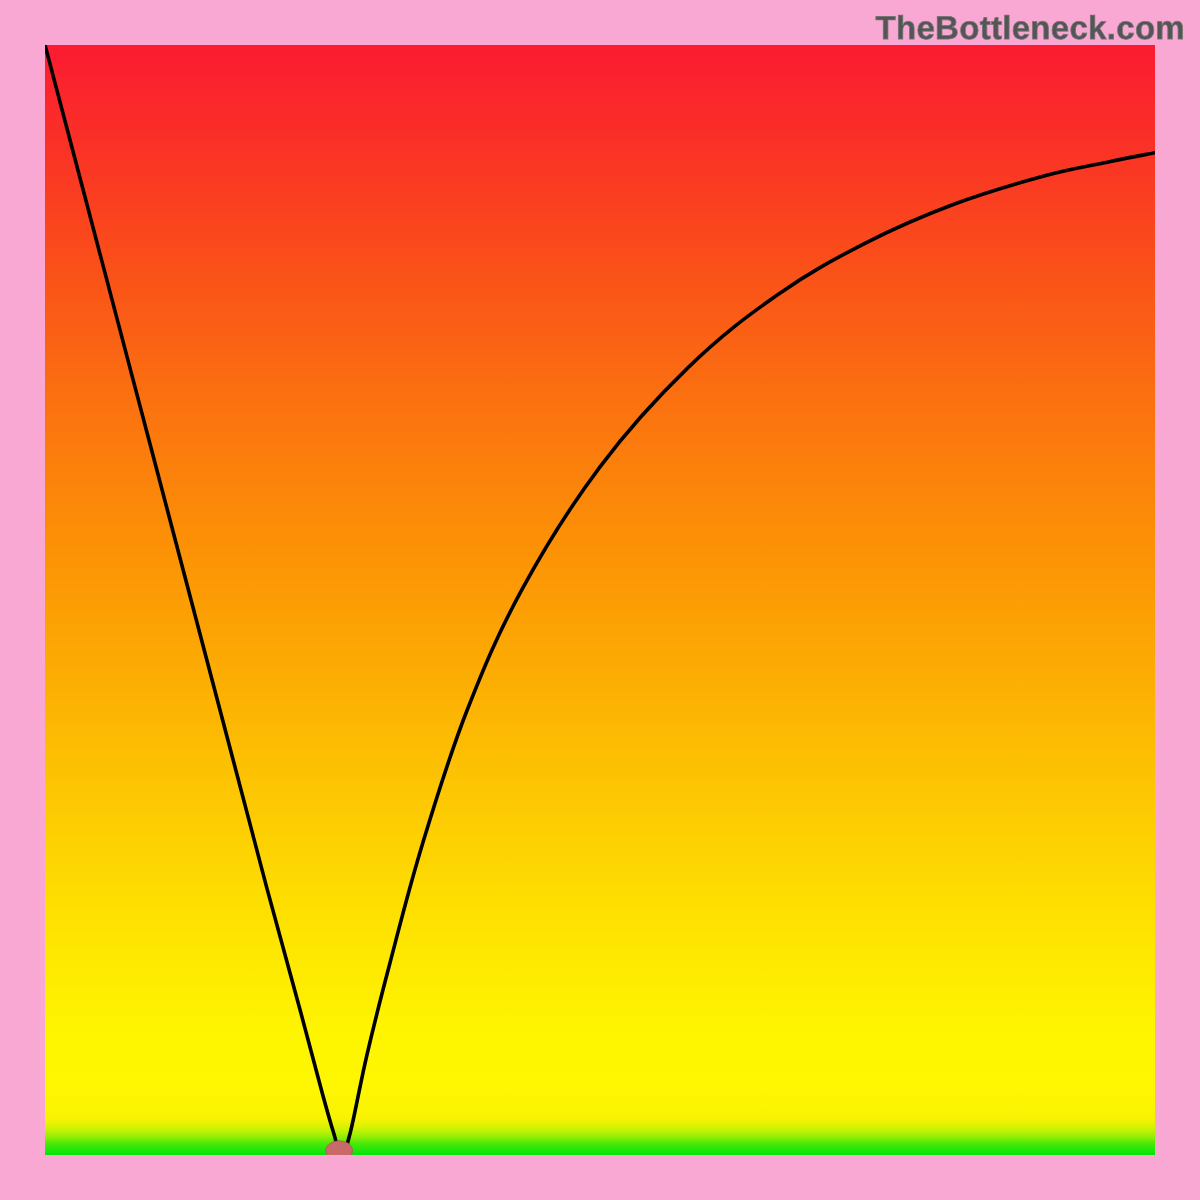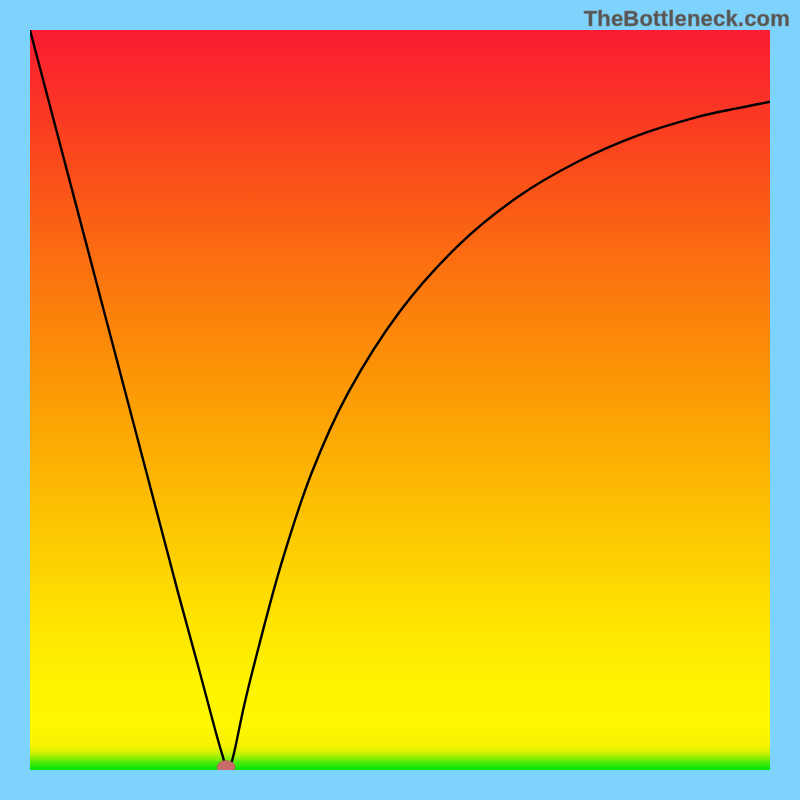--- a/index.html
+++ b/index.html
@@ -1,21 +1,21 @@
 <!DOCTYPE html>
 <html><head>
 <meta charset="utf-8">
 <style>
   * { margin: 0; padding: 0; box-sizing: border-box; }
   html, body { width: 800px; height: 800px; overflow: hidden; background: #000; }
   .frame {
     position: relative;
     width: 800px;
     height: 800px;
-    background: #7dd3fc;
+    background: #f9a8d4;
   }
   .watermark {
     position: absolute;
     top: 6px;
     right: 10px;
     font-family: Arial, Helvetica, sans-serif;
     font-size: 22px;
     font-weight: 600;
     color: #555;
     -webkit-text-stroke: 0.5px #777;

